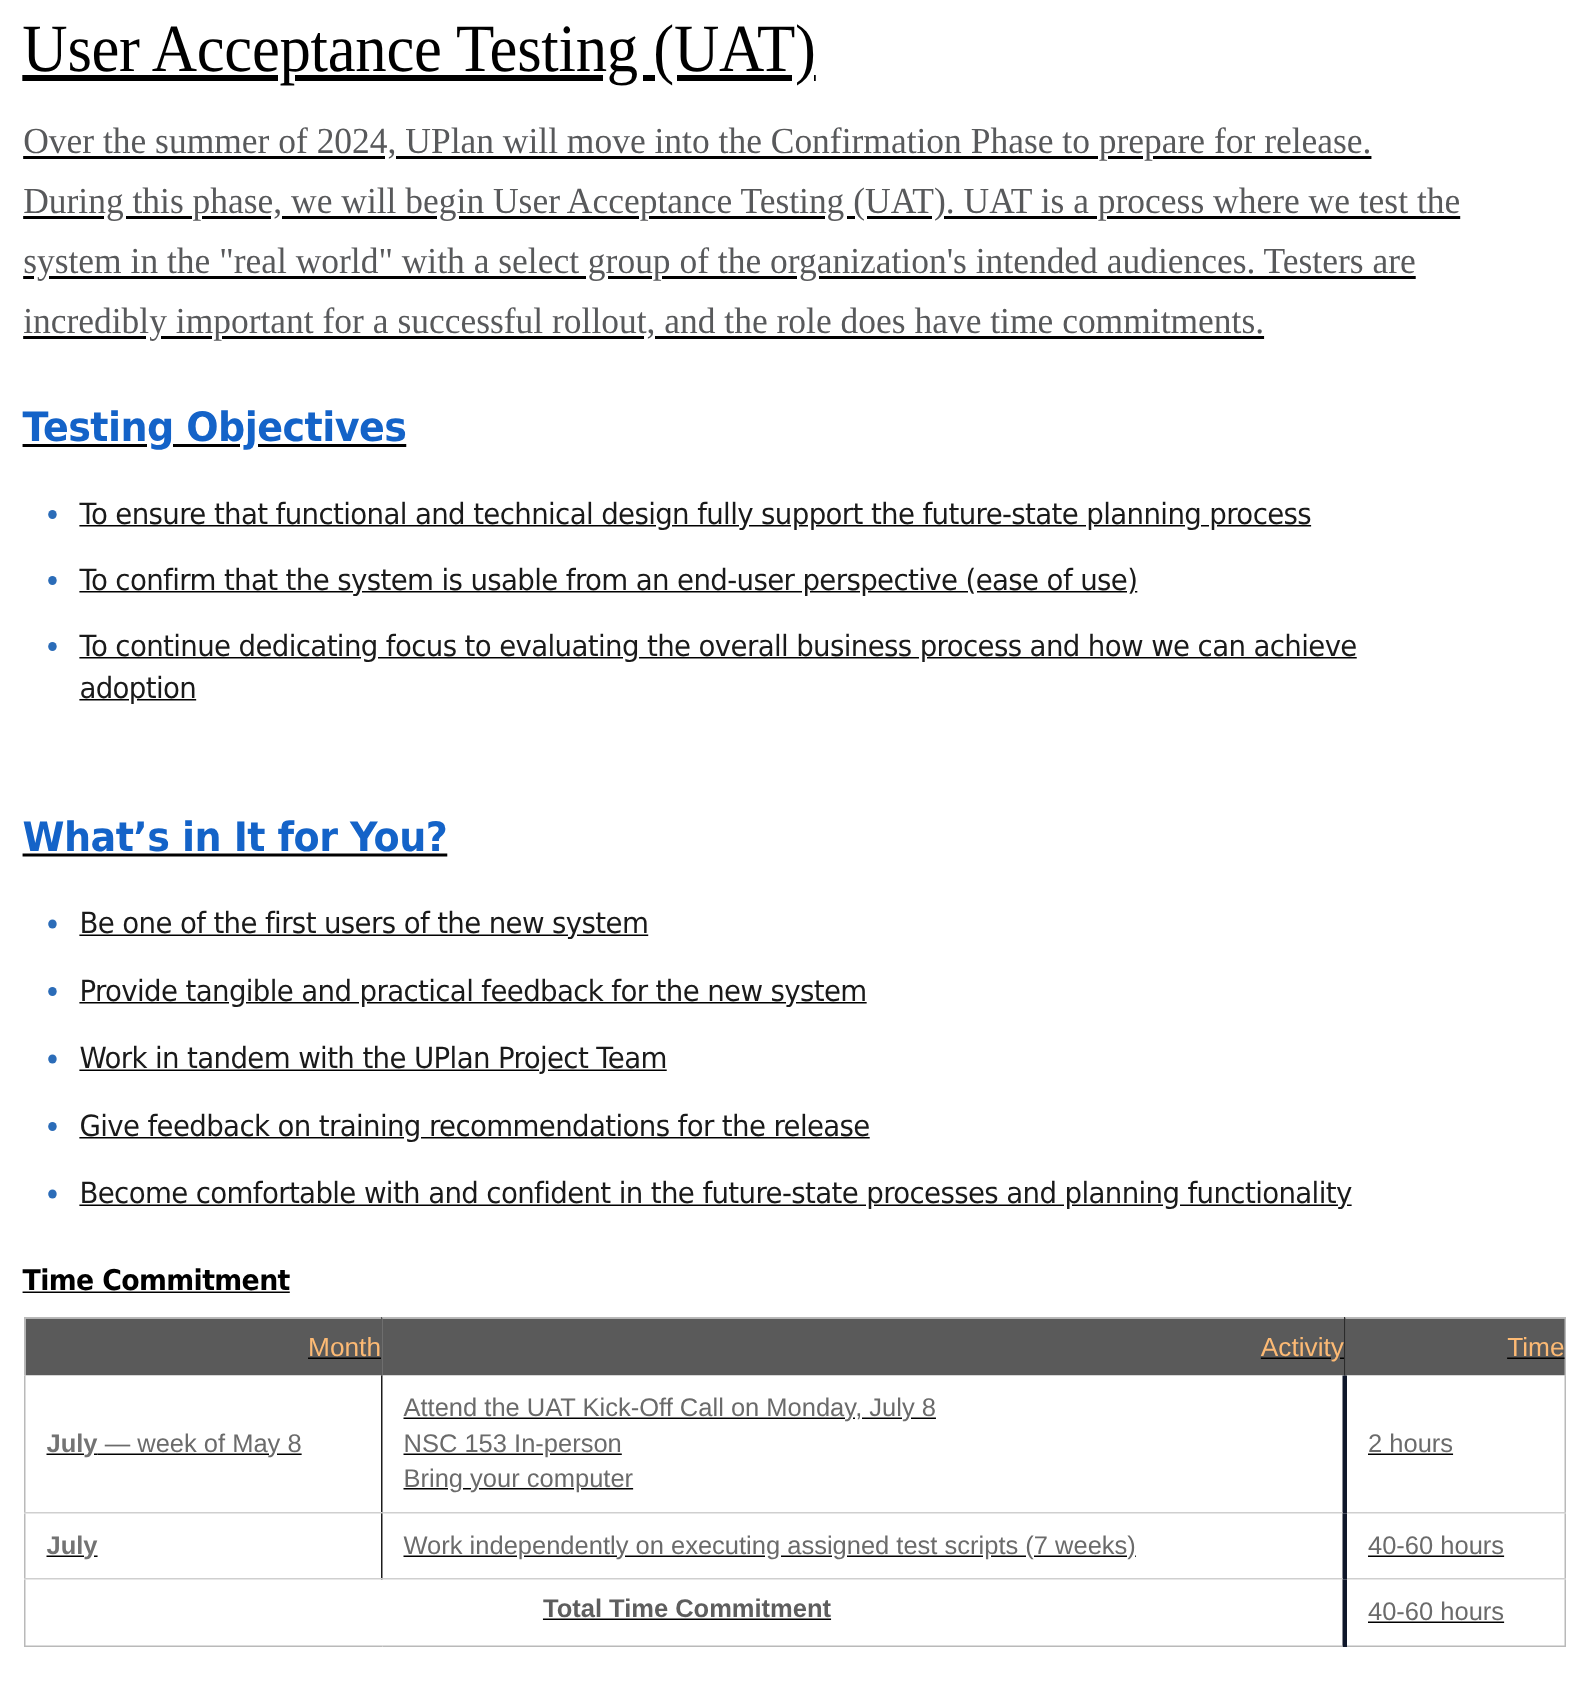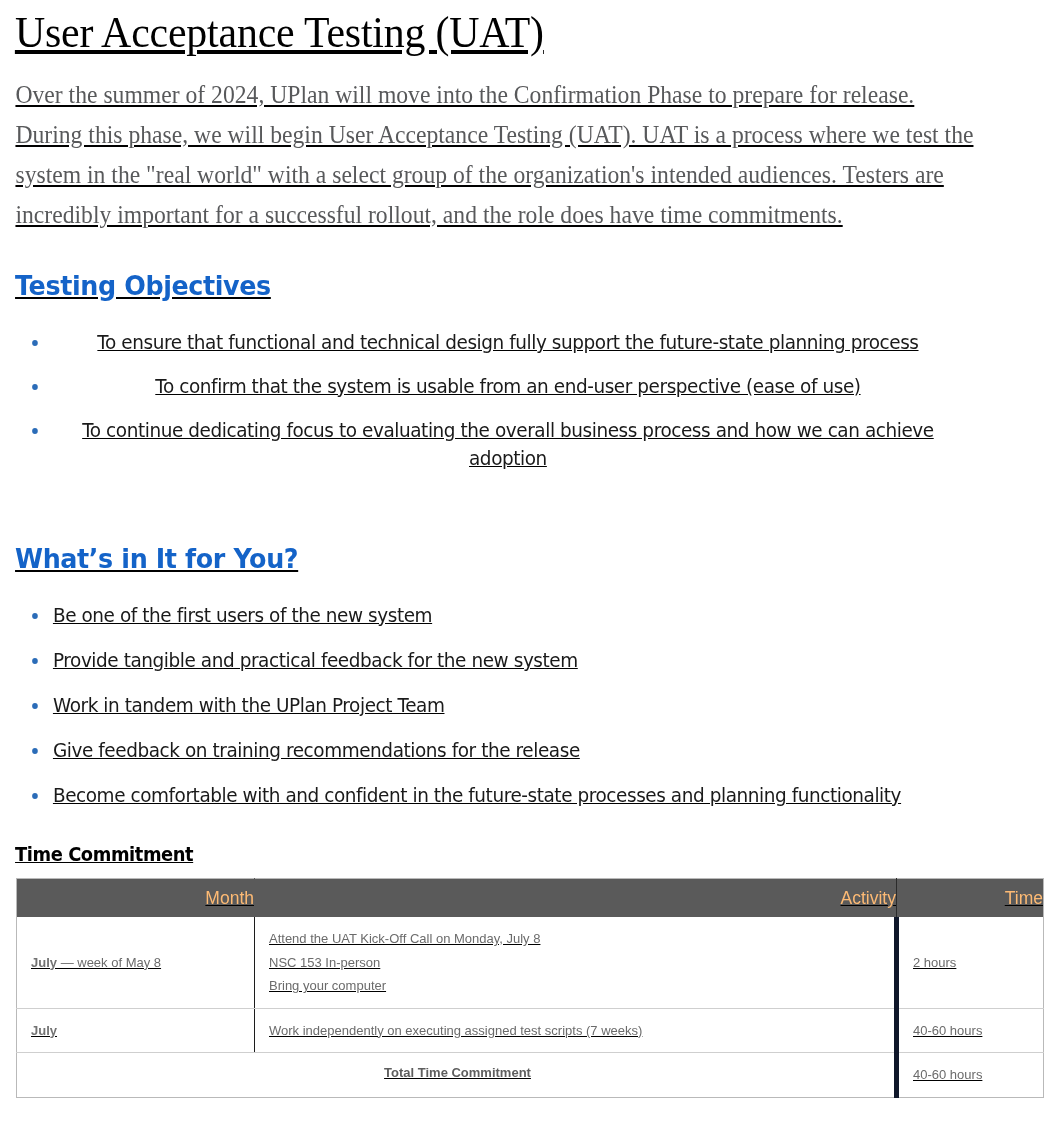--- a/index.html
+++ b/index.html
@@ -88,21 +88,21 @@
   }
   ul.bullets li .dot {
     position: absolute;
     left: 34px;
     top: 11px;
     width: 6px;
     height: 6px;
     border-radius: 50%;
     background: #2b6cb8;
   }
-  #list-objectives { padding-top: 28px; text-align: center; }
+  #list-objectives { padding-top: 28px; }
   #list-objectives li { margin-bottom: 16px; }
   #list-whatsinit { padding-top: 28px; }
   #list-whatsinit li { margin-bottom: 17px; }
 
   
   .sub-heading {
     font-family: "DejaVu Sans", "Liberation Sans", sans-serif;
     font-weight: bold;
     font-size: 19px;
     color: #000000;
@@ -137,38 +137,38 @@
     font-size: 17.5px;
     text-align: right;
     padding: 9px 0 9px 14px;
     line-height: 20px;
     border: none;
   }
   table.tc thead th.h-activity { border-left: 1px solid #5a5a5a; }
   table.tc thead th.h-time { border-left: 1px solid #2b2b2b; }
 
   table.tc td {
-    font-size: 13px;
+    font-size: 17px;
     color: #6b6b6b;
     vertical-align: middle;
     padding: 10px 10px 10px 14px;
     line-height: 23.5px;
     border-bottom: 1px solid #cfcfcf;
     background: #ffffff;
   }
   table.tc td.col-month {
     color: #6b6b6b;
     border-right: 1px solid #1c1c1c;
   }
   table.tc td.col-month b {
     color: #737373;
     font-weight: bold;
   }
   table.tc td.col-time {
-    border-left: 5px solid #0f172a;
+    border-left: 3px solid #0f172a;
     padding-left: 14px;
   }
   table.tc td.col-activity { border-right: none; }
 
   table.tc tr.total td.col-total {
     text-align: center;
     font-weight: bold;
     color: #5e5e5e;
     border-right: none;
     padding-top: 6px;

